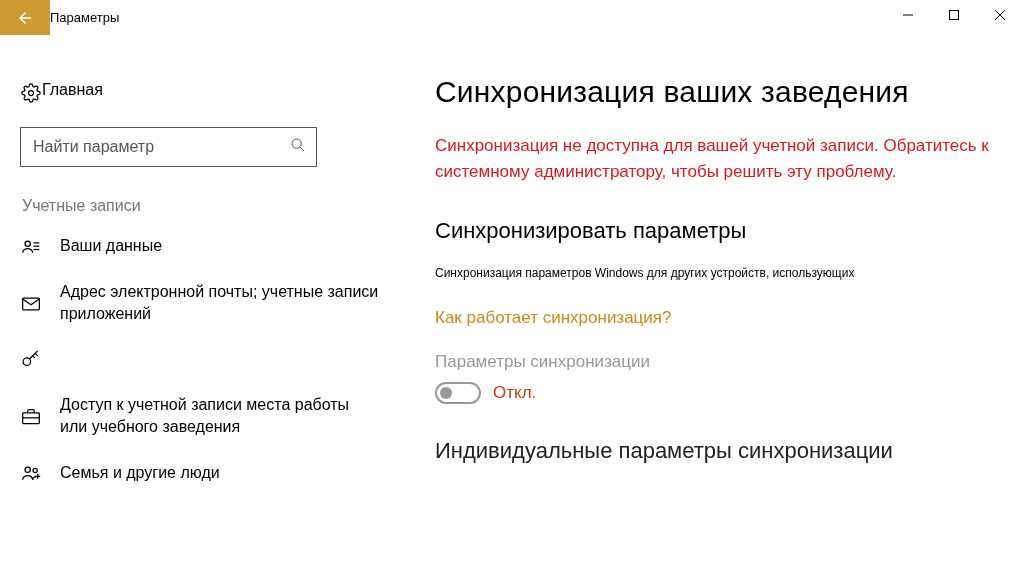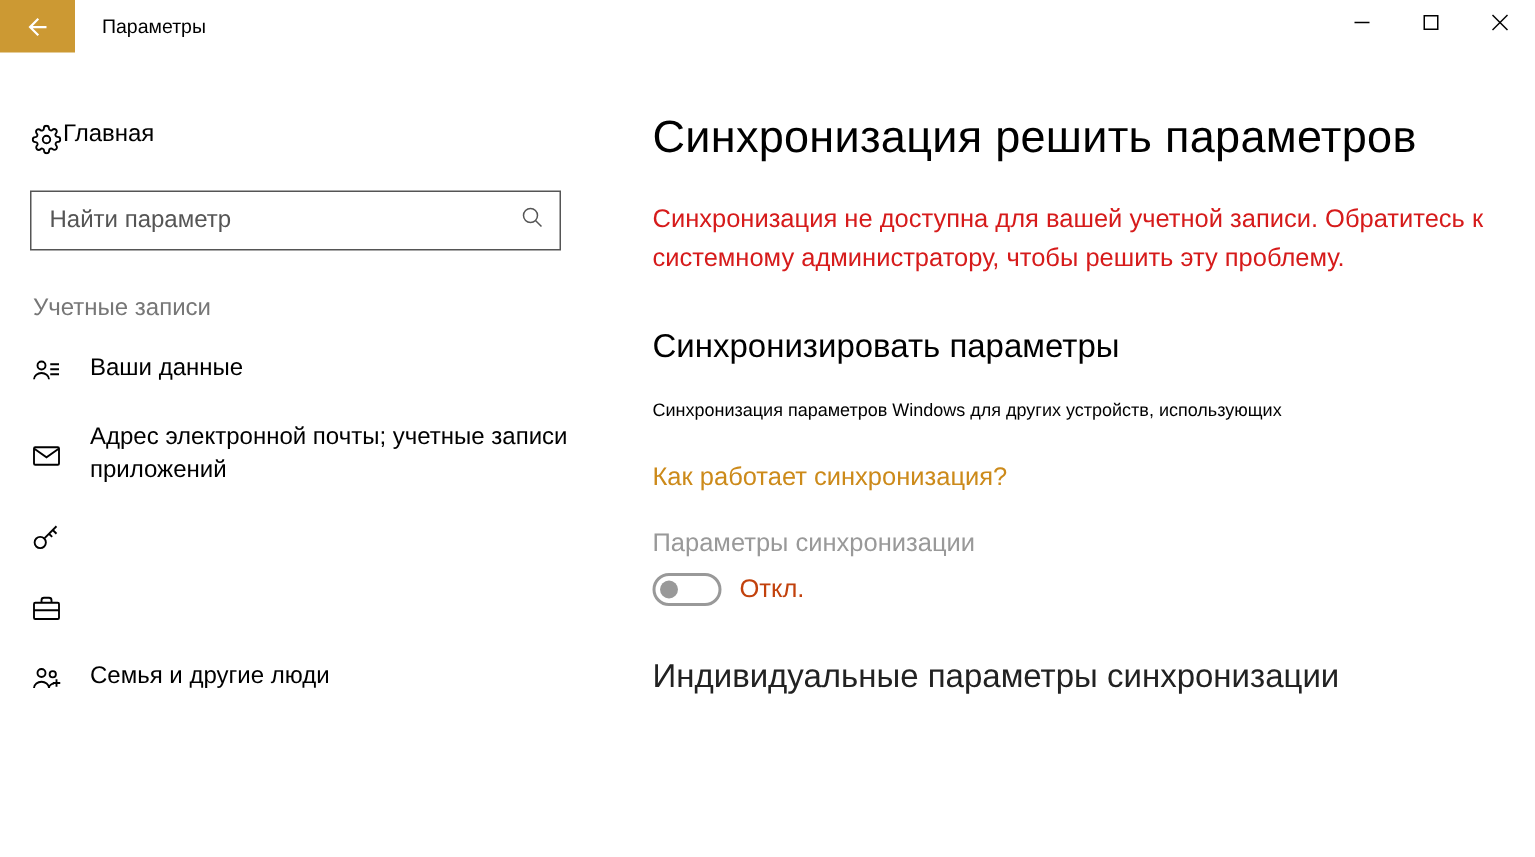--- a/index.html
+++ b/index.html
@@ -24,21 +24,20 @@
     height: 35px;
     background: #cc9933;
     display: flex;
     align-items: center;
     justify-content: center;
     cursor: pointer;
   }
   .back-btn svg { fill: #fff; }
   .title {
     font-size: 13px;
-    padding-left: 18px;
     color: #000;
   }
   .window-controls {
     position: absolute;
     right: 0;
     top: 0;
     height: 35px;
     display: flex;
   }
   .wc-btn {
@@ -61,21 +60,21 @@
     padding: 40px 0 0 20px;
   }
   .home-link {
     display: flex;
     padding: 6px 0;
     margin-bottom: 18px;
     cursor: pointer;
   }
   .home-link span { font-size: 16px; }
   .search-box {
-    width: 354px;
+    width: 297px;
     height: 40px;
     border: 1.5px solid #555;
     display: flex;
     align-items: center;
     padding: 0 10px 0 12px;
     margin-bottom: 30px;
   }
   .search-box input {
     flex: 1;
     border: none;
@@ -263,39 +262,40 @@
         </span>
       </div>
       <div class="nav-item">
         <span class="nav-icon">
           <svg width="20" height="20" viewBox="0 0 24 24" fill="none" stroke="#000" stroke-width="1.5">
               <rect x="2" y="7" width="20" height="13" rx="1"></rect>
               <path d="M16 7V5a2 2 0 0 0-2-2h-4a2 2 0 0 0-2 2v2"></path>
               <line x1="2" y1="13" x2="22" y2="13"></line>
             </svg>
         </span>
+        <span class="nav-label">Доступ к учетной записи места работы или учебного заведения</span>
       </div>
       <div class="nav-item">
         <span class="nav-icon">
           <svg width="20" height="20" viewBox="0 0 24 24" fill="none" stroke="#000" stroke-width="1.5">
               <circle cx="8" cy="8" r="3.2"></circle>
               <path d="M2 20c0-3 3-5 6-5s6 2 6 5"></path>
               <circle cx="17" cy="9" r="2.5"></circle>
               <path d="M14 20c0-2 2-3.5 4-3.5"></path>
               <line x1="20" y1="13" x2="20" y2="19"></line>
               <line x1="17" y1="16" x2="23" y2="16"></line>
             </svg>
         </span>
         <span class="nav-label">Семья и другие люди</span>
       </div>
     </div>
   </div>
 
   <div class="main">
-    <h1 class="page-heading">Синхронизация решить параметров</h1>
+    <h1 class="page-heading">Синхронизация ваших заведения</h1>
     <p class="error-msg">Синхронизация не доступна для вашей учетной записи. Обратитесь к системному администратору, чтобы решить эту проблему.</p>
     <h2 class="section-heading">Синхронизировать параметры</h2>
     <p class="section-desc">Синхронизация параметров Windows для других устройств, использующих</p>
     <a class="link">Как работает синхронизация?</a>
     <div class="subsection-label">Параметры синхронизации</div>
     <div class="toggle-row">
       <div class="toggle">
         <div class="toggle-knob"></div>
       </div>
       <span class="toggle-label">Откл.</span>

